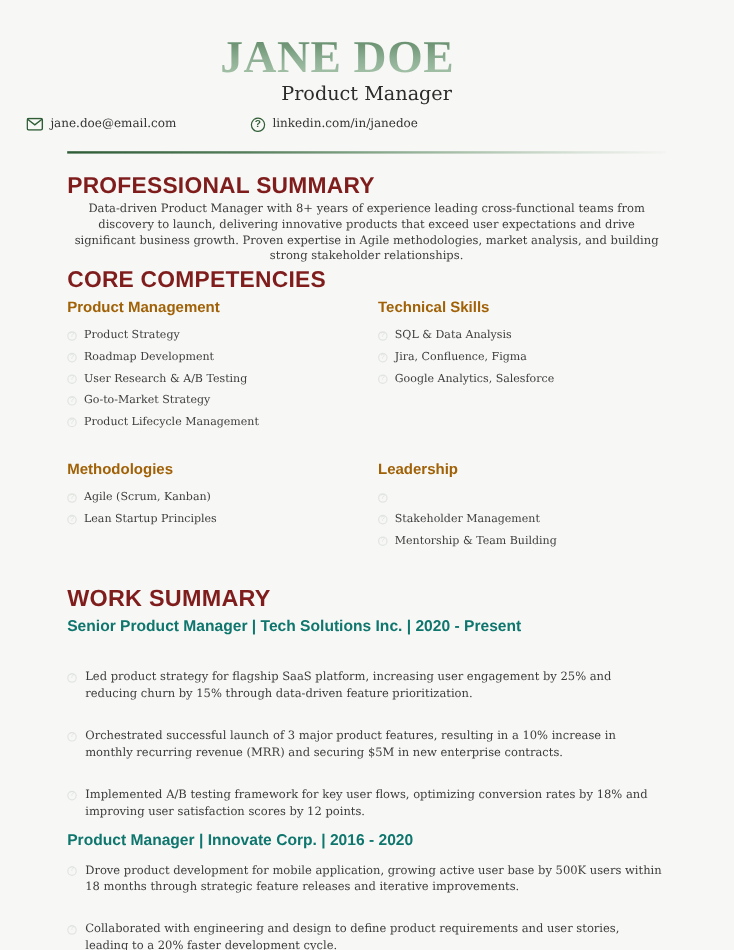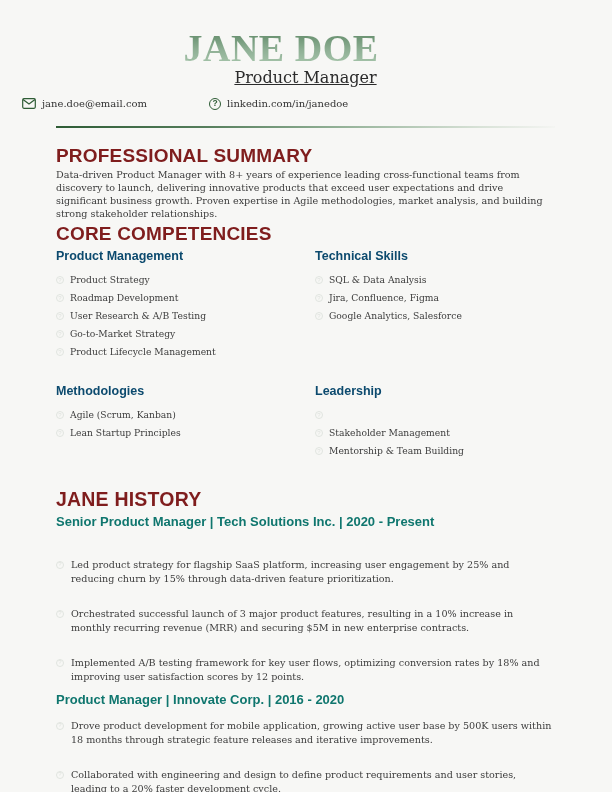--- a/index.html
+++ b/index.html
@@ -16,21 +16,21 @@
   .name {
     font-family:Liberation Serif, serif; font-weight:bold;
     font-size:38px; line-height:42px; letter-spacing:.5px;
     text-align:center; margin:27px 49px 0 0;
     background:linear-gradient(180deg,#56815d 0%,#8fb095 55%,#aecbb2 100%);
     -webkit-background-clip:text; background-clip:text;
     color:transparent;
   }
   .subtitle {
     font-size:16px; line-height:19px; text-align:center;
-    color:#2b2b2b; margin-top:-1px;text-decoration:underline;
+    color:#2b2b2b; margin-top:-1px;
   }
   .contacts { display:flex; align-items:flex-start; margin:10px 0 0 -34px; }
   .contact { display:flex; gap:6px; align-items:flex-start; font-size:10px; line-height:13px; color:#333; }
   .contact + .contact { margin-left:62px; }
   .contact-linkedin .ctext { width:128px; word-break:break-all; }
   .env-icon { flex:none; margin-top:1px; }
 
   .cq {
     display:inline-flex; align-items:center; justify-content:center;
     border-radius:50%; font-family:"Liberation Sans", sans-serif; flex:none;
@@ -43,27 +43,27 @@
     background:linear-gradient(90deg,#2e5c35 0%,#567e5c 30%,#8fae93 55%,#d8e2d7 85%,#f4f5f2 100%);
   }
 
   
   h2 {
     font-family:"Liberation Sans", sans-serif; font-weight:bold;
     font-size:19px; line-height:23px; letter-spacing:.2px;
     color:#7f1d1d; margin:0;
   }
   .h2-summary { margin-top:16px; }
-  .summary-body { font-size:9.6px; line-height:13px; margin:1px 0 0; }
+  .summary-body { font-size:9.6px; line-height:13px; margin:1px 0 0;text-align:center; }
   .h2-core { margin-top:2px; }
 
   .comp-grid { display:grid; grid-template-columns:259px 1fr; row-gap:22px; margin-top:3px; }
   h3 {
     font-family:"Liberation Sans", sans-serif; font-weight:bold;
-    font-size:12.5px; line-height:17px; color:#0c4a6e; margin:0;
+    font-size:12.5px; line-height:17px; color:#a16207; margin:0;
   }
   .skill-list { list-style:none; margin:6px 0 0; padding:0; }
   .skill { display:flex; gap:6px; align-items:flex-start; font-size:9.2px; line-height:18px; height:18px; }
   .skill .cq-faint { margin-top:5px; }
 
   .h2-work { margin-top:28px; font-size:19.5px; }
   .job-title {
     font-family:"Liberation Sans", sans-serif; font-weight:bold;
     font-size:13px; line-height:17px; color:#0f766e; margin:2px 0 0;
   }
@@ -182,21 +182,21 @@
               <span class="cq cq-faint">?</span>
               <span>Mentorship &amp; Team Building</span>
             </li>
         </ul>
       </div>
 
     </div>
   </section>
 
   <section>
-    <h2 class="h2-work">JANE HISTORY</h2>
+    <h2 class="h2-work">WORK SUMMARY</h2>
 
     <div class="job">
       <h3 class="job-title">Senior Product Manager | Tech Solutions Inc. | 2020 - Present</h3>
       <div class="bullets-first">
         <div class="wbullet">
             <span class="cq cq-faint">?</span>
             <span class="wtext">Led product strategy for flagship SaaS platform, increasing user engagement by 25% and reducing churn by 15% through data-driven feature prioritization.</span>
           </div>
         <div class="wbullet">
             <span class="cq cq-faint">?</span>

